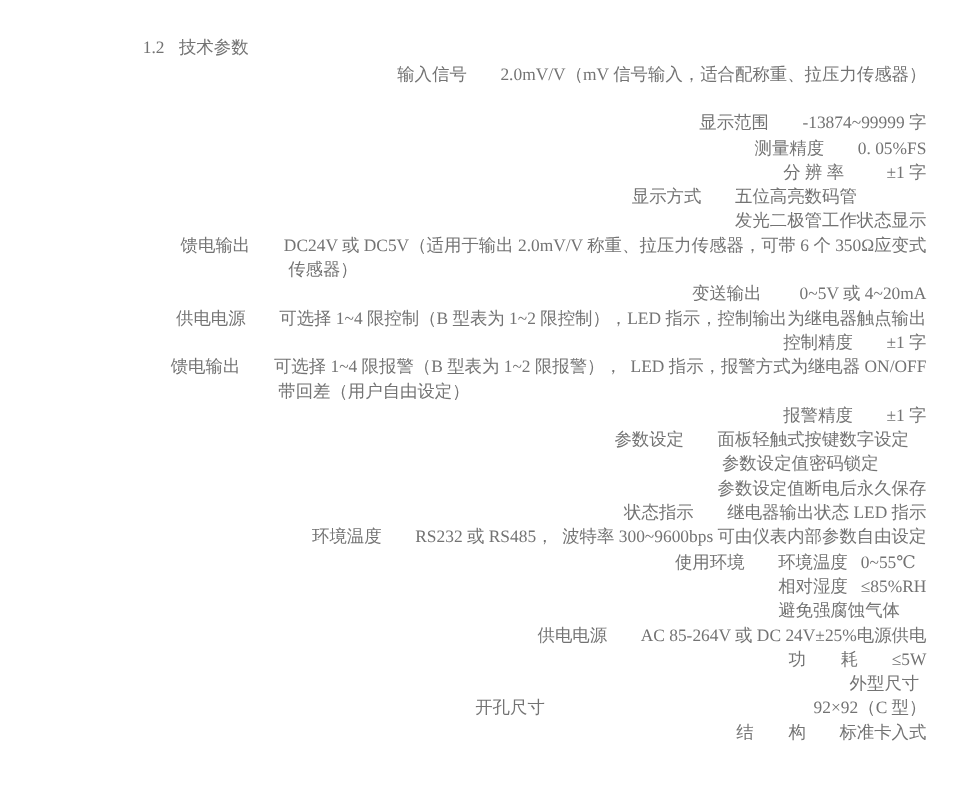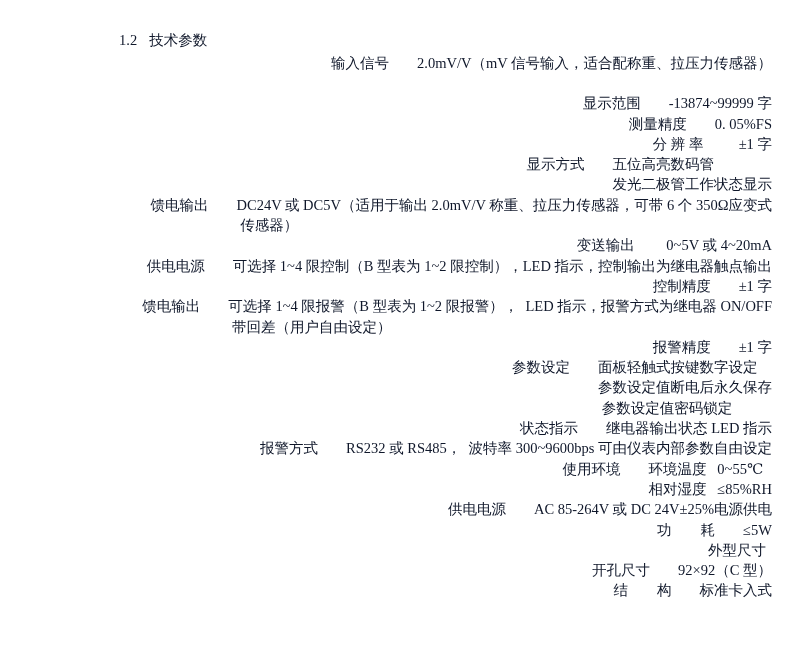--- a/index.html
+++ b/index.html
@@ -7,21 +7,21 @@
     padding: 0;
     background: #ffffff;
   }
   .page {
     position: relative;
     width: 780px;
     height: 662px;
     background: #ffffff;
     overflow: hidden;
     font-family: "Liberation Serif", "DejaVu Serif", serif;
-    color: #0f172a;
+    color: #737373;
     font-size: 14.5px;
   }
   .content {
     position: absolute;
     left: 132px;
     top: 30px;
     width: 640px;
   }
   .heading {
     margin-left: -13px;
@@ -52,21 +52,21 @@
   }
   .val {
     margin-left: 22px;
     min-width: 0;
   }
   .vline {
     line-height: 20.3px;
     white-space: pre;
   }
   .vline.push-a { margin-left: 237px; }
-  .vline.push-b { }
+  .vline.push-b { margin-left: 196px; }
 </style>
 </head>
 <body>
 
 <div class="page">
   <div class="content">
 
     <div class="heading"><span class="num">1.2</span><span class="ttl">技术参数</span></div>
 
     <div class="row gap-after">
@@ -146,45 +146,46 @@
       <span class="lbl">报警精度</span>
       <div class="val">
         <div class="vline">±1 字</div>
       </div>
     </div>
 
     <div class="row">
       <span class="lbl">参数设定</span>
       <div class="val">
         <div class="vline">面板轻触式按键数字设定</div>
+        <div class="vline"> 参数设定值密码锁定</div>
         <div class="vline">参数设定值断电后永久保存</div>
-        <div class="vline"> 参数设定值密码锁定</div>
       </div>
     </div>
 
     <div class="row">
       <span class="lbl">状态指示</span>
       <div class="val">
         <div class="vline">继电器输出状态 LED 指示</div>
       </div>
     </div>
 
 
     <div class="row">
-      <span class="lbl">报警方式</span>
+      <span class="lbl">环境温度</span>
       <div class="val">
         <div class="vline">RS232 或 RS485，  波特率 300~9600bps 可由仪表内部参数自由设定</div>
       </div>
     </div>
 
     <div class="row">
       <span class="lbl">使用环境</span>
       <div class="val">
         <div class="vline">环境温度   0~55℃</div>
         <div class="vline">相对湿度   ≤85%RH</div>
+        <div class="vline">避免强腐蚀气体</div>
       </div>
     </div>
 
     <div class="row">
       <span class="lbl">供电电源</span>
       <div class="val">
         <div class="vline">AC 85-264V 或 DC 24V±25%电源供电</div>
       </div>
     </div>
 

